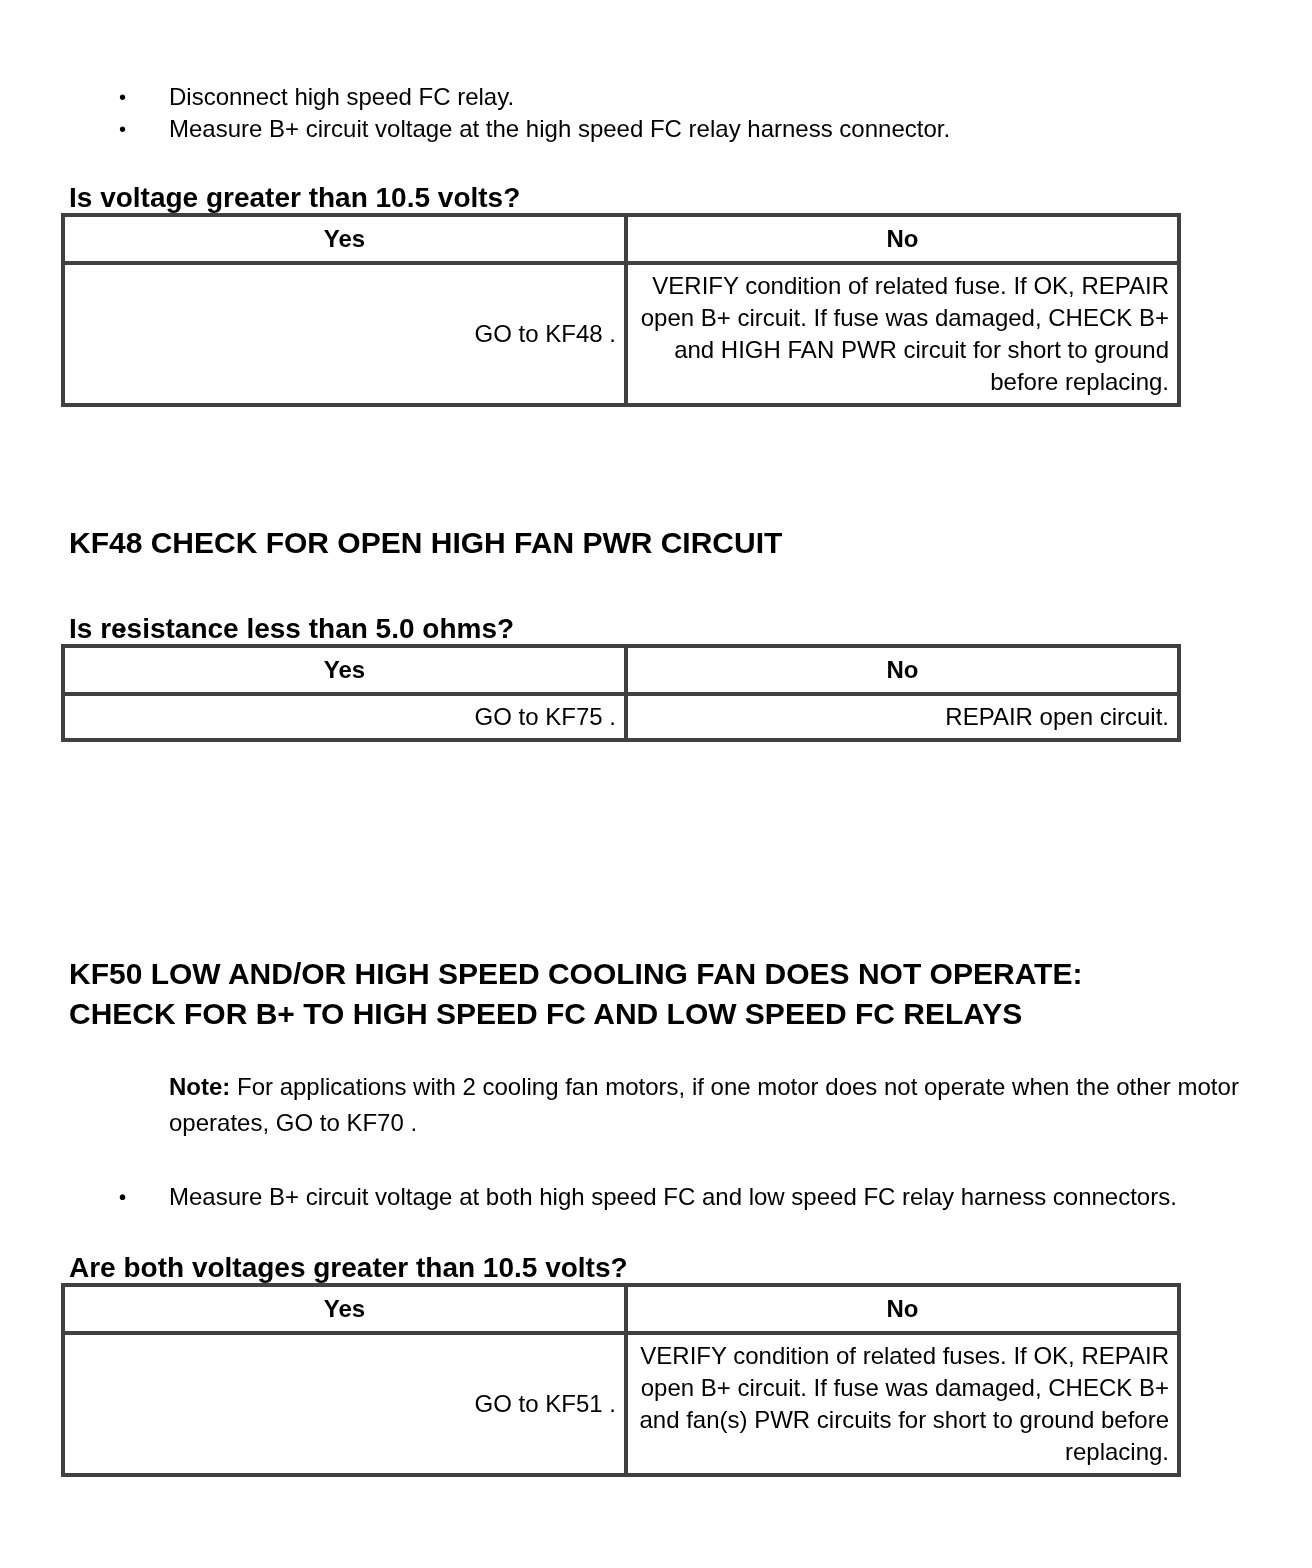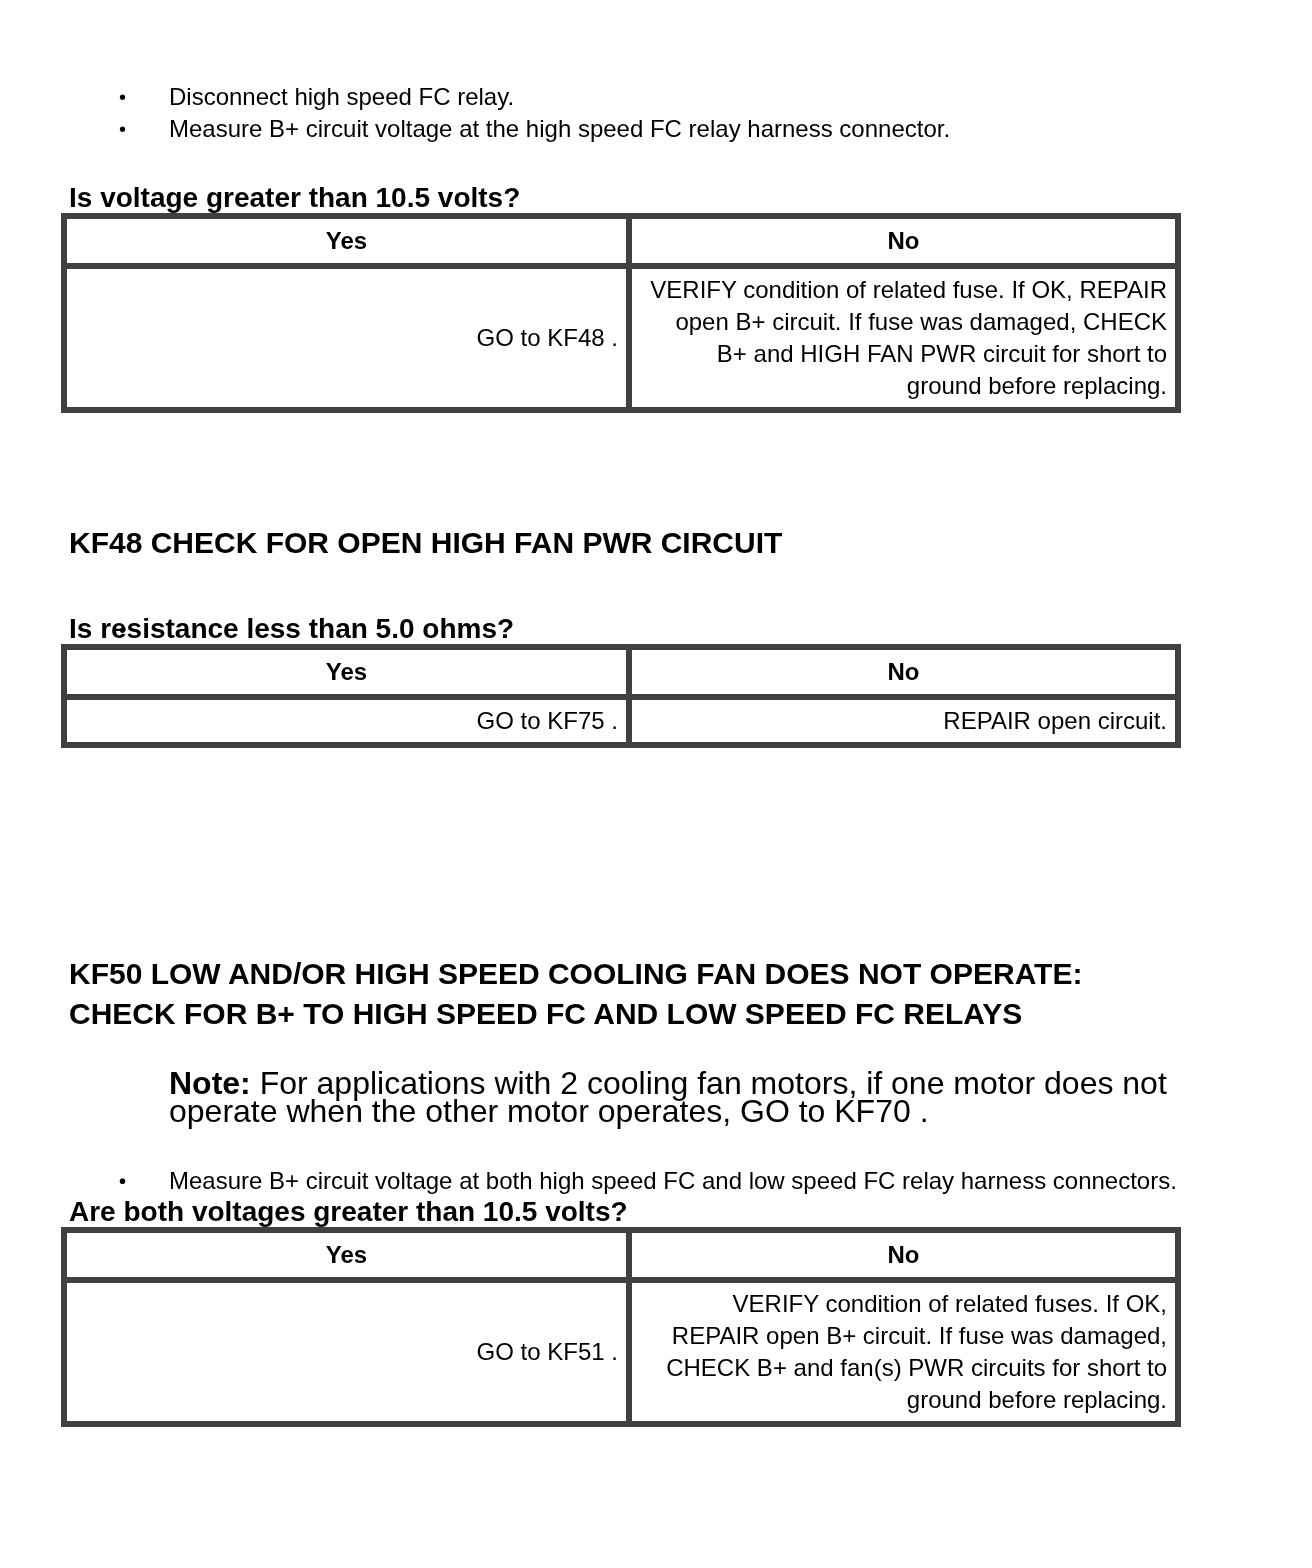--- a/index.html
+++ b/index.html
@@ -18,24 +18,24 @@
     width: 1040px;
   }
   ul.steps li .bullet {
     position: absolute; left: 50px; top: 0; font-size: 20px;
   }
   .question { font-weight: bold; font-size: 28px; line-height: 30px; }
   table.dt {
     border-collapse: collapse; width: 1120px; margin-left: -8px;
     table-layout: fixed; font-size: 24px;
   }
-  table.dt th, table.dt td { border: 6px solid #404040; padding: 0 8px; }
+  table.dt th, table.dt td { border: 4px solid #404040; padding: 0 8px; }
   table.dt th { font-weight: bold; text-align: center; height: 44px; }
   table.dt td { line-height: 32px; vertical-align: middle; text-align: right; }
-  .note { padding-left: 100px; font-size: 32px; line-height: 28px; width: 1100px; }
+  .note { padding-left: 100px; font-size: 24px; line-height: 36px; width: 1100px; }
   .note b { font-weight: bold; }
 </style>
 </head>
 <body>
 
 <div class="section" style="top:30px;">
   <ul class="steps" style="margin-top:51px;">
     <li><span class="bullet">•</span><span>Disconnect high speed FC relay.</span></li>
     <li><span class="bullet">•</span><span>Measure B+ circuit voltage at the high speed FC relay harness connector.</span></li>
   </ul>
@@ -75,21 +75,21 @@
 </div>
 
 <div class="section" style="top:954px;">
   <h2 class="title">KF50 LOW AND/OR HIGH SPEED COOLING FAN DOES NOT OPERATE:</h2>
   <h2 class="title">CHECK FOR B+ TO HIGH SPEED FC AND LOW SPEED FC RELAYS</h2>
   <div class="note" style="margin-top:35px;"><b>Note:</b><span> For applications with 2 cooling fan motors, if one motor does not operate when the other motor operates, GO to KF70 .</span></div>
   <ul class="steps" style="margin-top:40px;">
     <li><span class="bullet">•</span></li>
     <li><span class="bullet">•</span><span>Measure B+ circuit voltage at both high speed FC and low speed FC relay harness connectors.</span></li>
   </ul>
-  <div class="question" style="">Are both voltages greater than 10.5 volts?</div>
+  <div class="question" style="margin-top:40px;">Are both voltages greater than 10.5 volts?</div>
   <table class="dt">
     <tbody>
         <tr>
       <th style="width:543px;">Yes</th>
       <th>No</th>
     </tr>
     <tr>
       <td style="height:138px;">GO to KF51 .</td>
       <td>VERIFY condition of related fuses. If OK, REPAIR open B+ circuit. If fuse was damaged, CHECK B+ and fan(s) PWR circuits for short to ground before replacing.</td>
     </tr>

